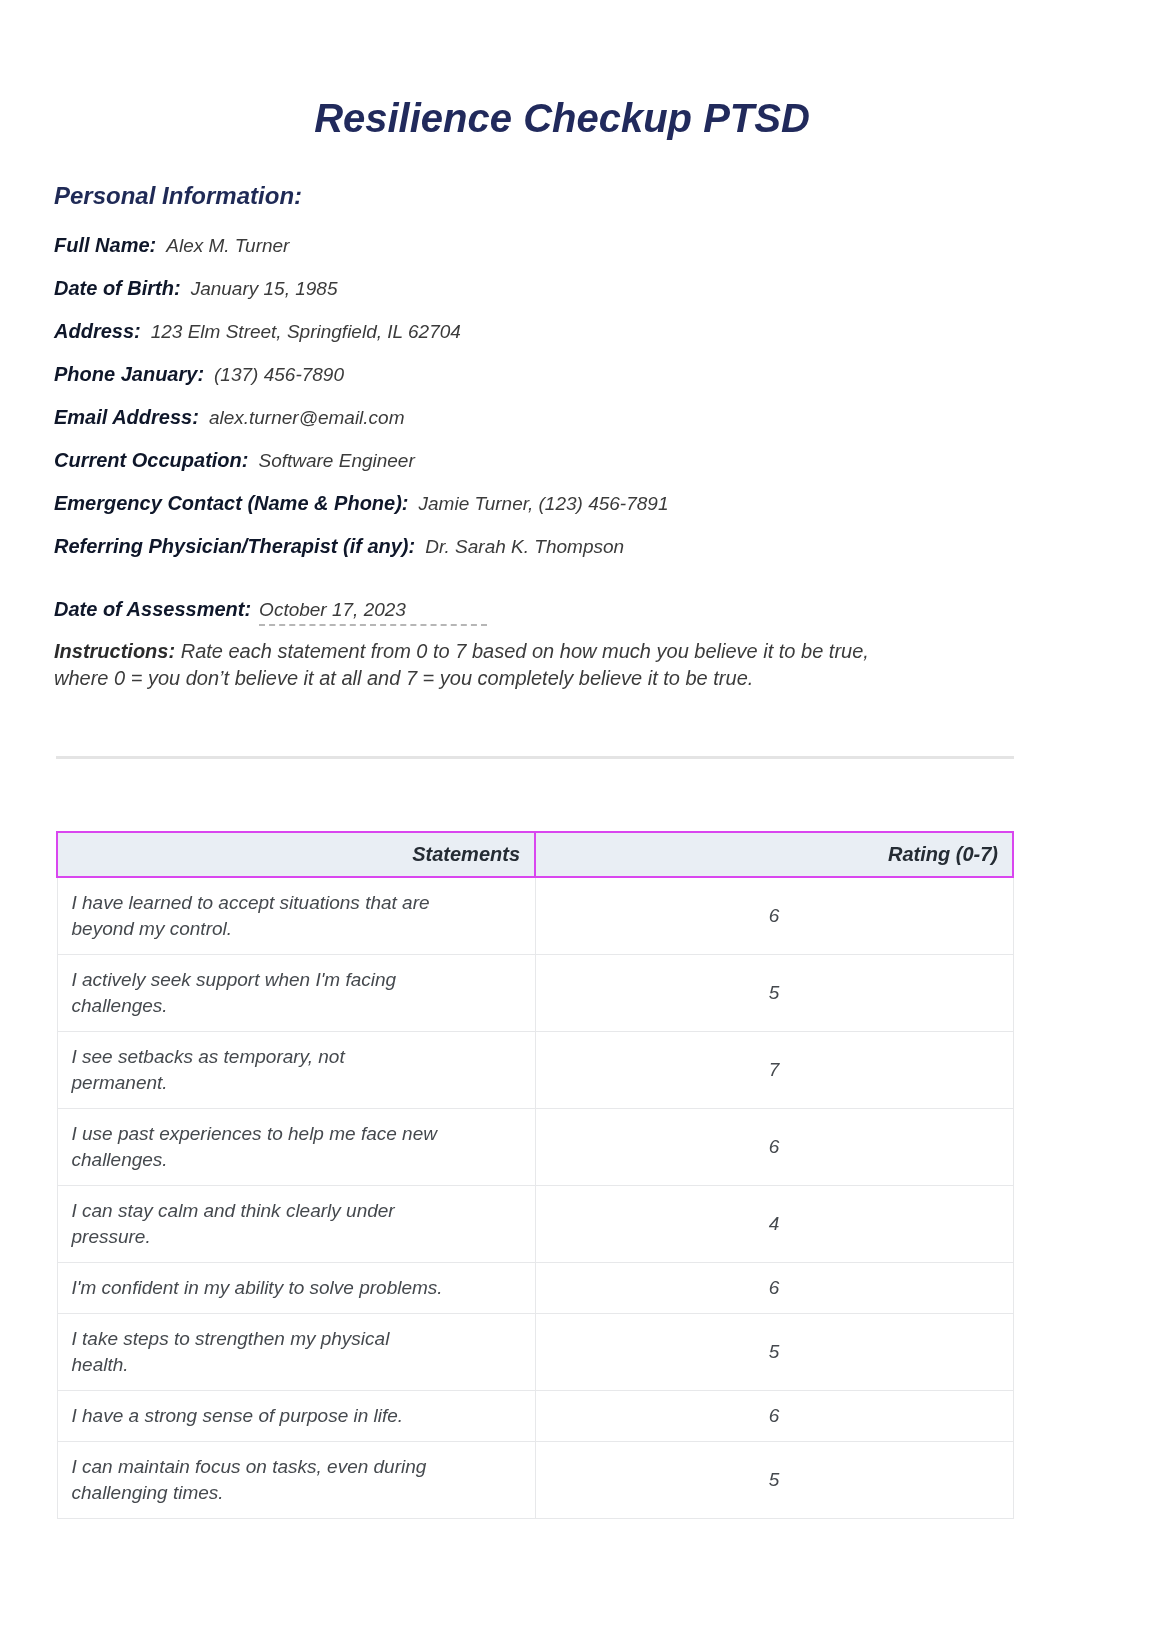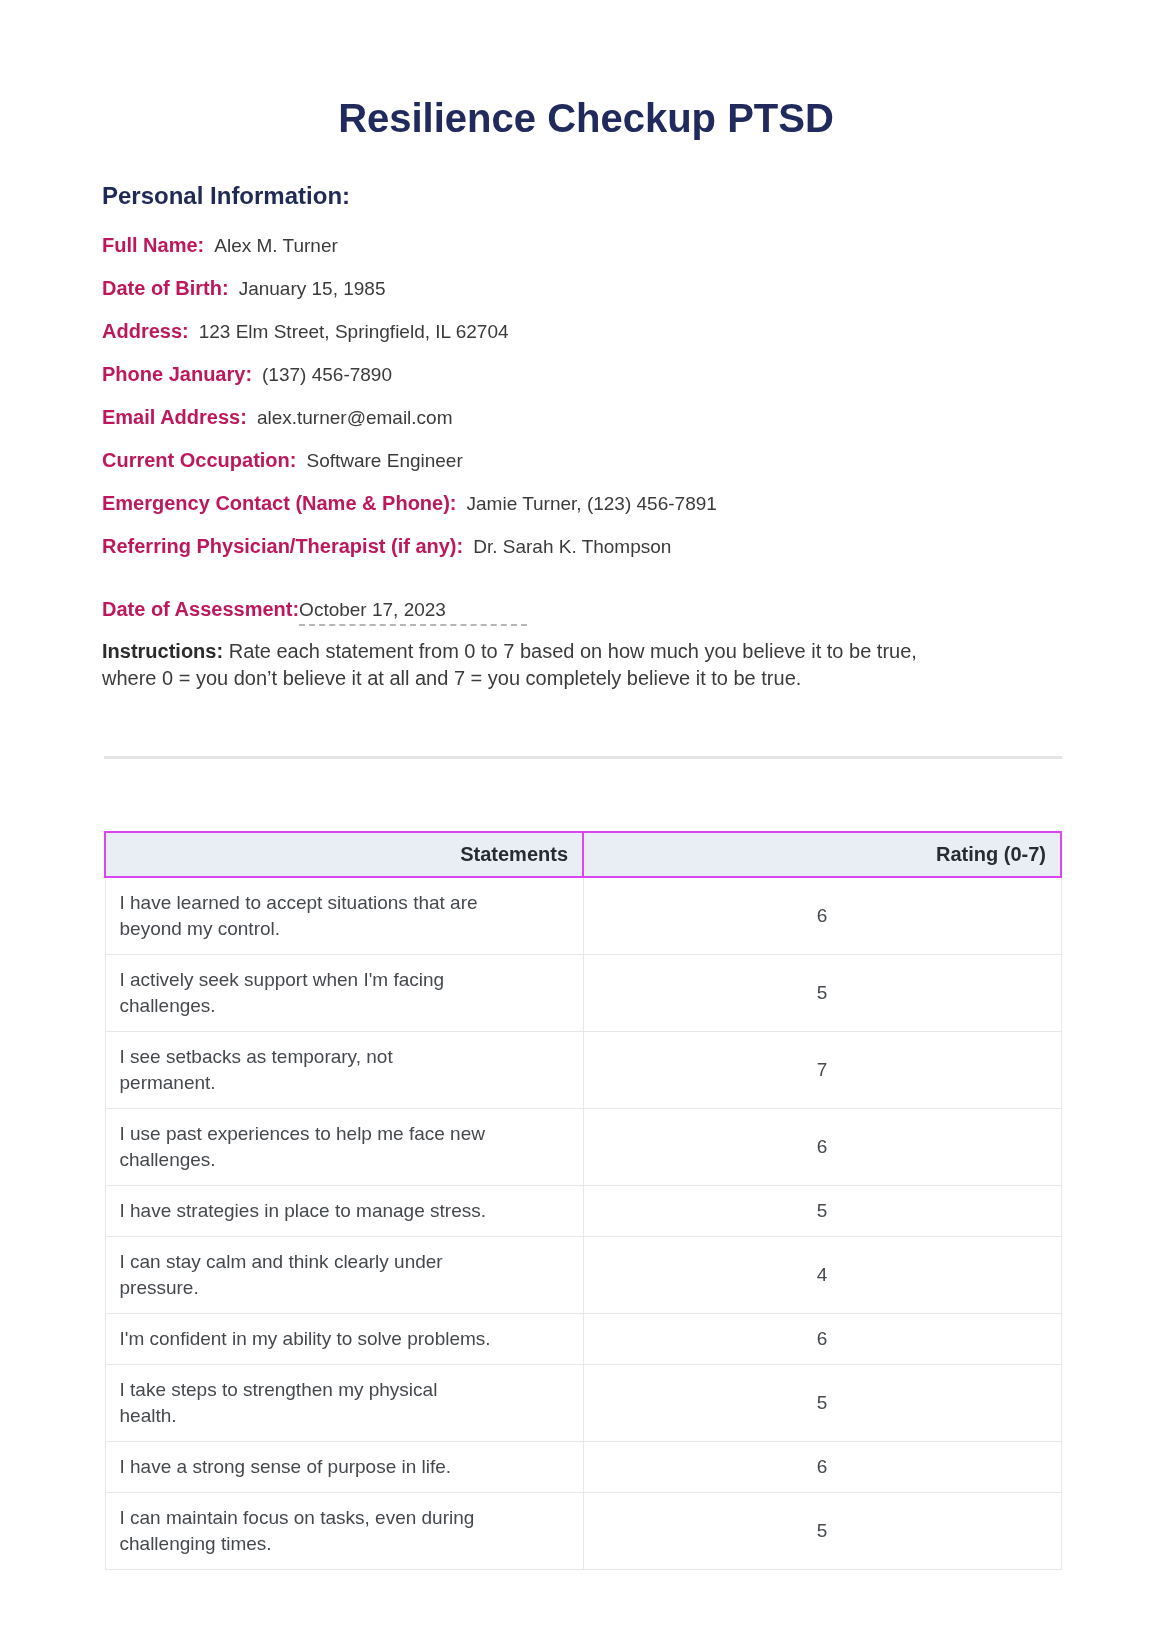--- a/index.html
+++ b/index.html
@@ -6,21 +6,22 @@
   html, body { margin: 0; padding: 0; }
   body {
     width: 1176px;
     min-height: 1630px;
     background: #ffffff;
     font-family: "Liberation Sans", sans-serif;
     -webkit-font-smoothing: antialiased;
   }
   .page {
     width: 1176px;
-    padding: 96px 106px 40px 102px;
+    padding: 96px 106px 40px 54px;
+    font-style: italic;
   }
   .doc-title {
     margin: 0;
     text-align: center;
     font-size: 40px;
     line-height: 44px;
     font-weight: bold;
     color: #212a5c;
   }
   .section-heading {
@@ -32,38 +33,38 @@
   }
   .fields { margin-top: 24px; }
   .field-row {
     margin-bottom: 20px;
     font-size: 20px;
     line-height: 22px;
     white-space: nowrap;
   }
   .field-label {
     font-weight: bold;
-    color: #be185d;
+    color: #0f172a;
   }
   .field-value {
     color: #3b3b3b;
     font-size: 19px;
     margin-left: 10px;
   }
   .assessment-row {
     margin-top: 40px;
     font-size: 20px;
     line-height: 22px;
   }
   .assessment-value {
     display: inline-block;
     min-width: 228px;
     color: #3b3b3b;
     font-size: 19px;
-    margin-left: 0;
+    margin-left: 8px;
     padding-bottom: 3px;
     border-bottom: 2px dashed #b6b6b6;
   }
   .instructions {
     margin-top: 12px;
     font-size: 20px;
     line-height: 27px;
     color: #3b3b3b;
     max-width: 960px;
   }
@@ -182,24 +183,20 @@
         <td class="statement-cell">I see setbacks as temporary, not
 permanent.</td>
         <td class="rating-cell">7</td>
       </tr>
       <tr>
         <td class="statement-cell">I use past experiences to help me face new
 challenges.</td>
         <td class="rating-cell">6</td>
       </tr>
       <tr>
-        <td class="statement-cell">I have strategies in place to manage stress.</td>
-        <td class="rating-cell">5</td>
-      </tr>
-      <tr>
         <td class="statement-cell">I can stay calm and think clearly under
 pressure.</td>
         <td class="rating-cell">4</td>
       </tr>
       <tr>
         <td class="statement-cell">I'm confident in my ability to solve problems.</td>
         <td class="rating-cell">6</td>
       </tr>
       <tr>
         <td class="statement-cell">I take steps to strengthen my physical

